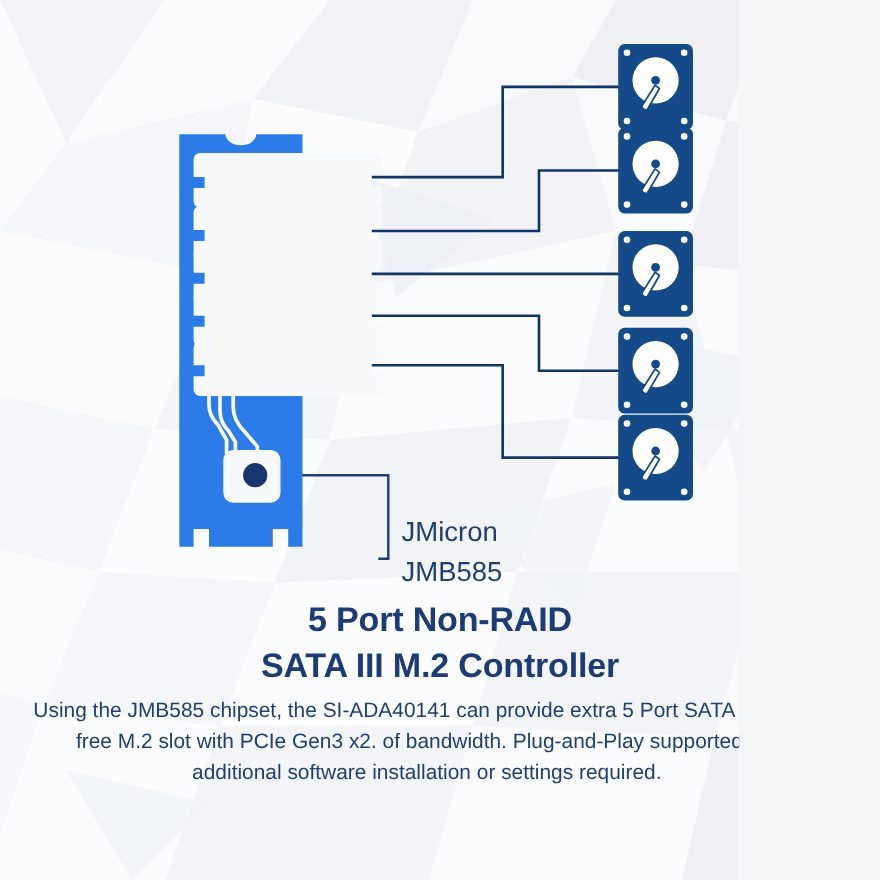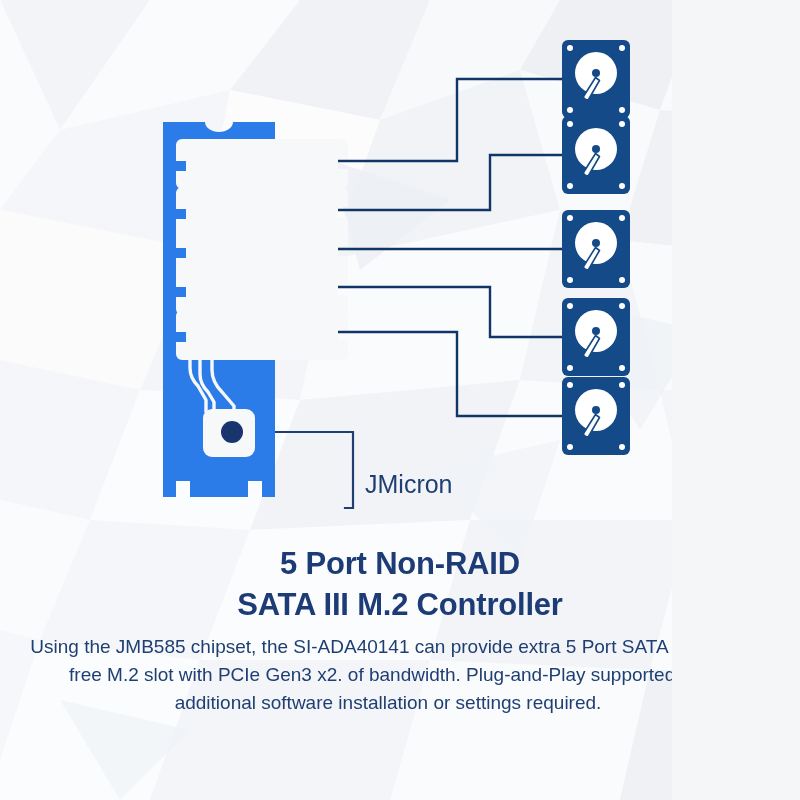--- a/index.html
+++ b/index.html
@@ -211,20 +211,21 @@
       <use href="#hdd-shape" x="562" y="40"></use>
       <use href="#hdd-shape" x="562" y="116"></use>
       <use href="#hdd-shape" x="562" y="210"></use>
       <use href="#hdd-shape" x="562" y="298"></use>
       <use href="#hdd-shape" x="562" y="377"></use>
     </g>
   </svg>
 
   <div id="chip-label">
     <div>JMicron</div>
+    <div>JMB585</div>
   </div>
 
   <div id="text-block">
     <div class="headline">5 Port Non-RAID</div>
     <div class="headline">SATA III M.2 Controller</div>
     <p id="body-copy">Using the JMB585 chipset, the SI-ADA40141 can provide extra 5 Port SATA III to any free M.2 slot with PCIe Gen3 x2. of bandwidth. Plug-and-Play supported, no additional software installation or settings required.</p>
   </div>
 
 </div>
 

